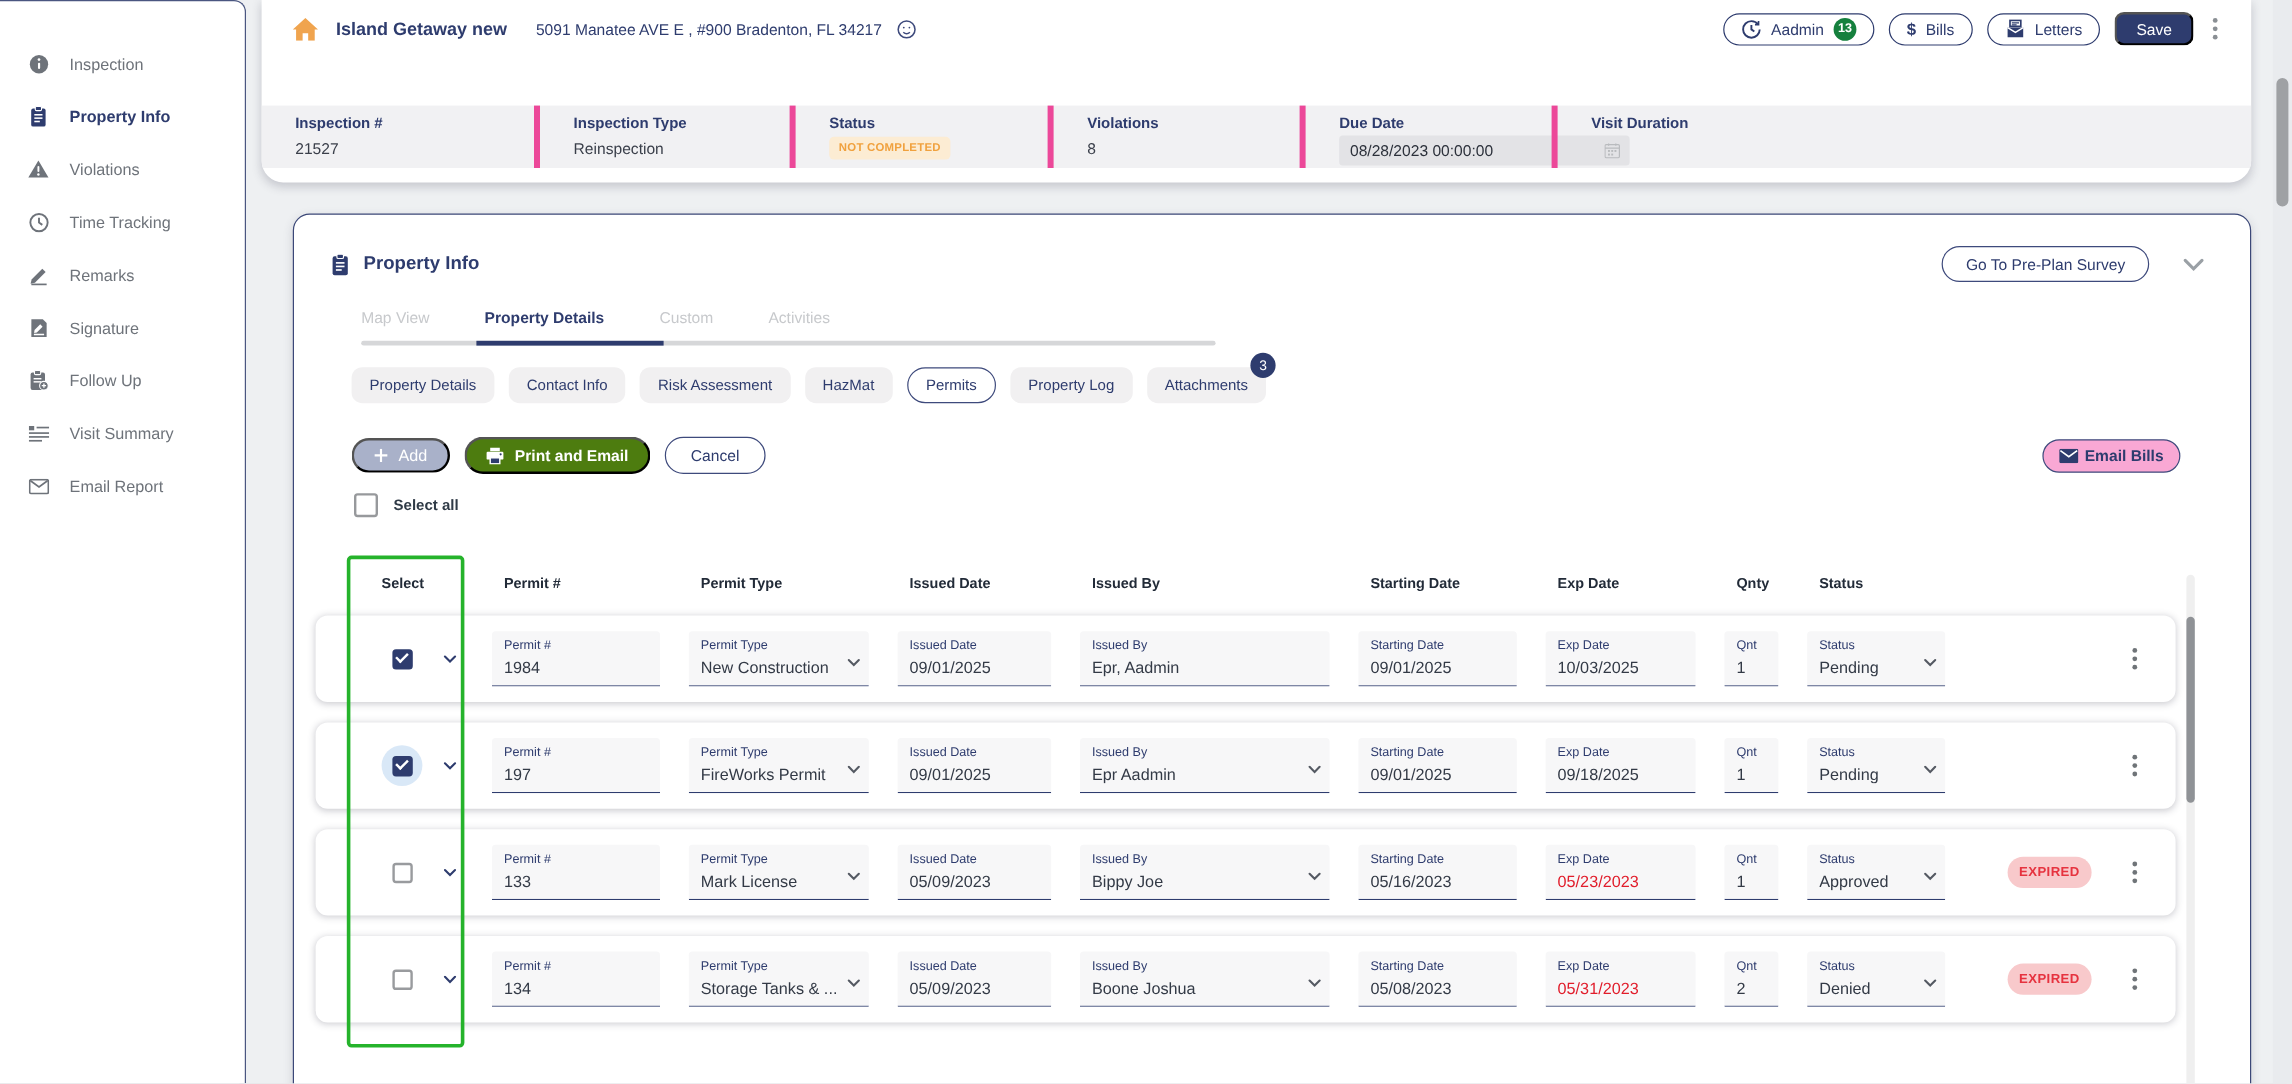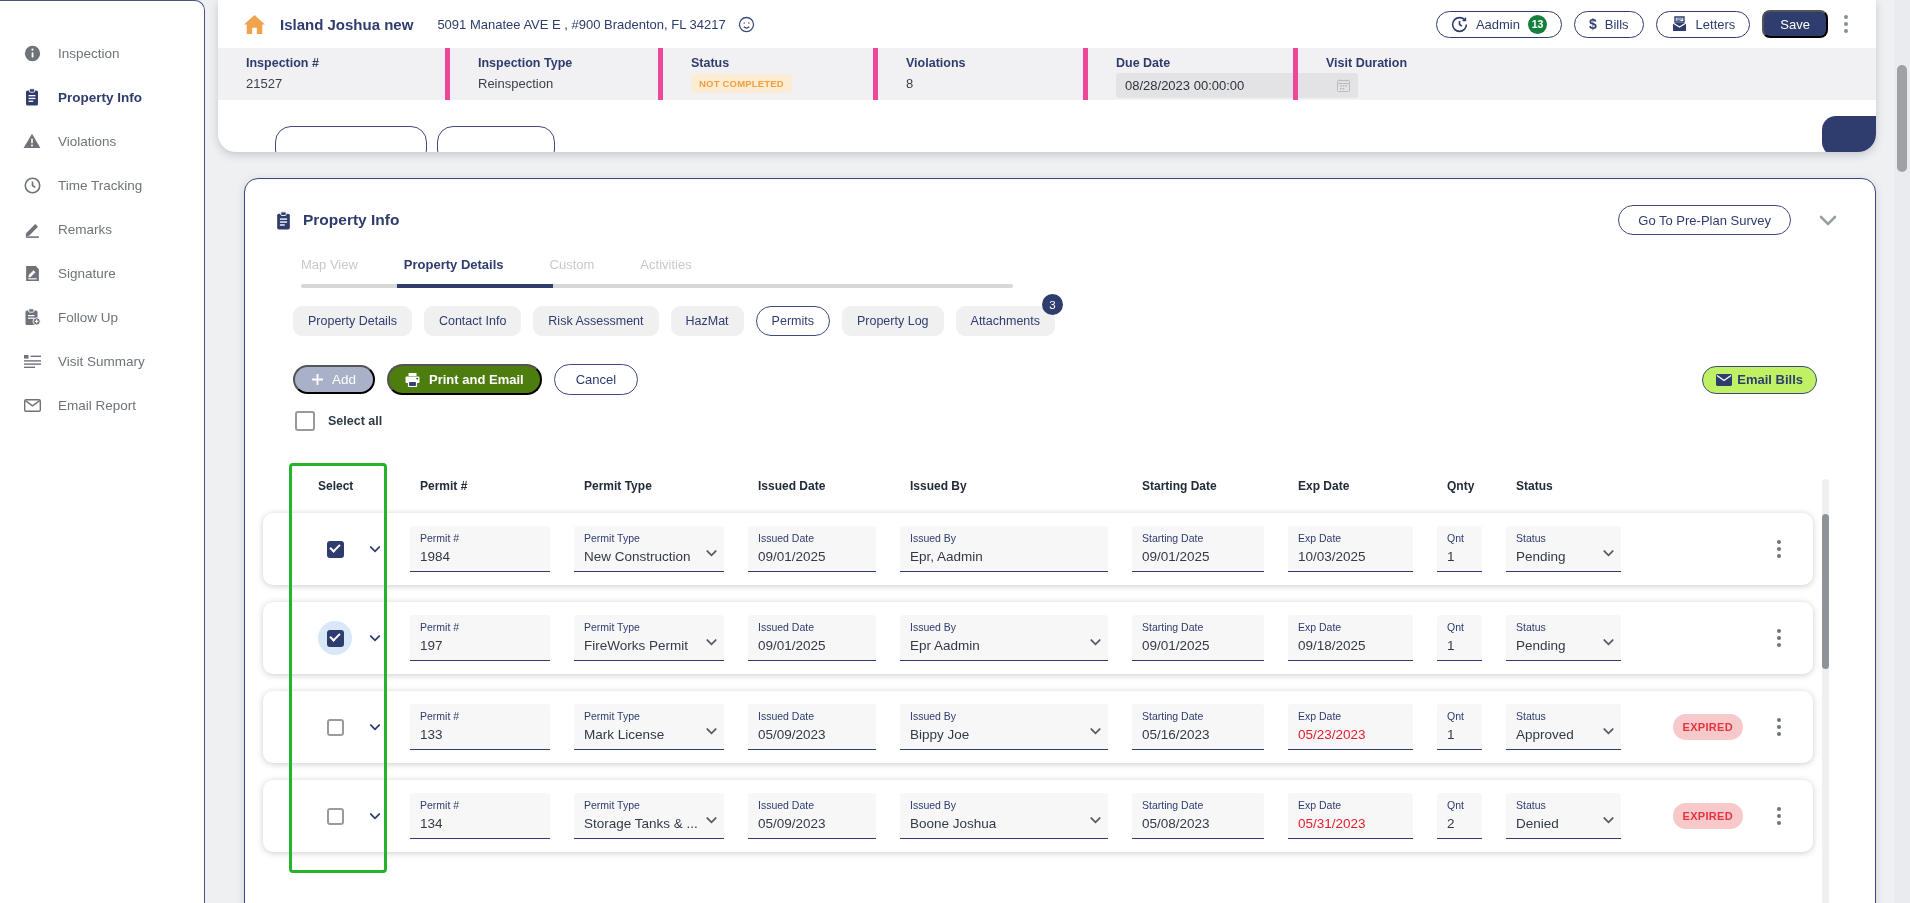--- a/index.html
+++ b/index.html
@@ -28,21 +28,21 @@
   .pill-btn{height:27px;display:flex;align-items:center;gap:8px;padding:0 14px;border:1.4px solid #2e3c6e;
             border-radius:15px;color:#2e3c6e;font-size:13px;background:#fff;cursor:pointer;}
   .v-badge{width:19px;height:19px;border-radius:50%;background:#15803d;color:#fff;font-size:10.5px;font-weight:bold;
            display:flex;align-items:center;justify-content:center;}
   .save-btn{height:28px;padding:0 16px;background:#2e3c6e;color:#fff;border-radius:8px;font-size:13px;
             display:flex;align-items:center;cursor:pointer;}
   .kebab{display:flex;flex-direction:column;gap:3px;cursor:pointer;padding:4px;}
   .kebab i{width:4px;height:4px;border-radius:50%;background:#8a8f94;display:block;}
   .dollar{font-weight:bold;font-size:14px;}
 
-  .hdr-info{display:flex;height:52px;background:#f1f1f3;}
+  .hdr-info{display:flex;height:52px;background:#f1f1f3;margin-top:40px;}
   .info-cell{padding:8px 0 0 28px;box-sizing:border-box;border-left:5px solid #ec4899;flex:0 0 auto;}
   .info-cell:first-child{border-left:none;}
   .c1{width:227px;} .c2{width:213px;} .c3{width:215px;} .c4{width:210px;} .c5{width:210px;} .c6{flex:1;}
   .info-lbl{font-size:12.5px;font-weight:bold;color:#2e3c6e;}
   .info-val{font-size:13px;color:#3a3f4a;margin-top:6px;}
   .status-pill{display:inline-block;background:#fcecd3;color:#f0a13e;font-size:9.5px;font-weight:bold;
                padding:4px 8px;border-radius:4px;margin-top:4px;letter-spacing:.2px;}
   .due-input{width:225px;height:25px;background:#e3e3e6;border-radius:3px;display:flex;align-items:center;
              padding:0 8px 0 9px;margin-top:3px;font-size:13px;color:#2c313b;justify-content:space-between;cursor:text;}
   .duration{display:flex;align-items:center;gap:9px;margin-top:3px;font-size:13px;color:#2e3c6e;}
@@ -75,21 +75,21 @@
               color:#fff;font-size:11.5px;display:flex;align-items:center;justify-content:center;}
 
   .actions{display:flex;align-items:center;gap:12px;margin:28px 48px 0 48px;justify-content:space-between;}
   .btn-add{height:29px;padding:0 17px;background:#a9b1c9;color:#fff;border-radius:15px;font-size:13.5px;
            display:flex;gap:9px;align-items:center;cursor:pointer;}
   .btn-print{height:31px;padding:0 16px;background:#4d7c0f;color:#fff;border-radius:16px;font-size:13px;font-weight:bold;
              display:flex;gap:9px;align-items:center;cursor:pointer;}
   .btn-cancel{height:31px;padding:0 21px;border:1.4px solid #3e4a7c;color:#2e3c6e;border-radius:16px;background:#fff;
               font-size:13px;display:flex;align-items:center;cursor:pointer;box-sizing:border-box;}
   .btn-emailbills{margin-left:auto;margin-right:10px;height:28px;display:flex;align-items:center;gap:5px;padding:0 13px;
-                  border:1.4px solid #3e4a7c;border-radius:14px;color:#2e3c6e;font-size:13px;font-weight:bold;background:#bef264;cursor:pointer;}
+                  border:1.4px solid #3e4a7c;border-radius:14px;color:#2e3c6e;font-size:13px;font-weight:bold;background:#f9a8d4;cursor:pointer;}
 
   .selall{display:flex;align-items:center;gap:13px;margin:16px 0 0 50px;}
   .cb-outline{width:16px;height:16px;border:2px solid #97999c;border-radius:3px;background:#fff;cursor:pointer;}
   .selall-lbl{font-size:12.5px;font-weight:bold;color:#2f3a46;}
 
   
   .tablewrap{position:relative;margin:34px 0 0 18px;}
   .green-box{position:absolute;left:26px;top:-2px;width:92px;height:404px;border:3px solid #25b32b;
              border-radius:4px;pointer-events:none;z-index:5;}
   .thead{display:flex;align-items:flex-end;padding:14px 0 0 55px;font-size:12px;font-weight:bold;color:#222b38;}
@@ -233,21 +233,21 @@
       </nav>
   </aside>
 
   <section class="header-card">
     <div class="hdr-top">
       <span class="icn" style="color:#f0a44e;">
         <svg width="21" height="19" viewBox="0 0 20 18">
             <path d="M10 0 0 9h2.6v9h5.2v-6h4.4v6h5.2V9H20z" fill="#f0a44e"></path>
           </svg>
       </span>
-      <span class="prop-title">Island Joshua new</span>
+      <span class="prop-title">Island Getaway new</span>
       <span class="prop-addr">5091 Manatee AVE E , #900 Bradenton, FL 34217</span>
       <span class="icn" style="margin-left:12px;color:#3e4a7c;cursor:pointer;">
         <svg width="17" height="17" viewBox="0 0 16 16" fill="none" stroke="#3e4a7c" stroke-width="1.2">
           <circle cx="8" cy="8" r="6.6"></circle>
             <circle cx="5.8" cy="6.6" r="0.7" fill="#3e4a7c" stroke="none"></circle>
           <circle cx="10.2" cy="6.6" r="0.7" fill="#3e4a7c" stroke="none"></circle>
             <path d="M5.4 10.2c1.5 1.4 3.7 1.4 5.2 0"></path>
         </svg>
       </span>
       <div class="hdr-right">

